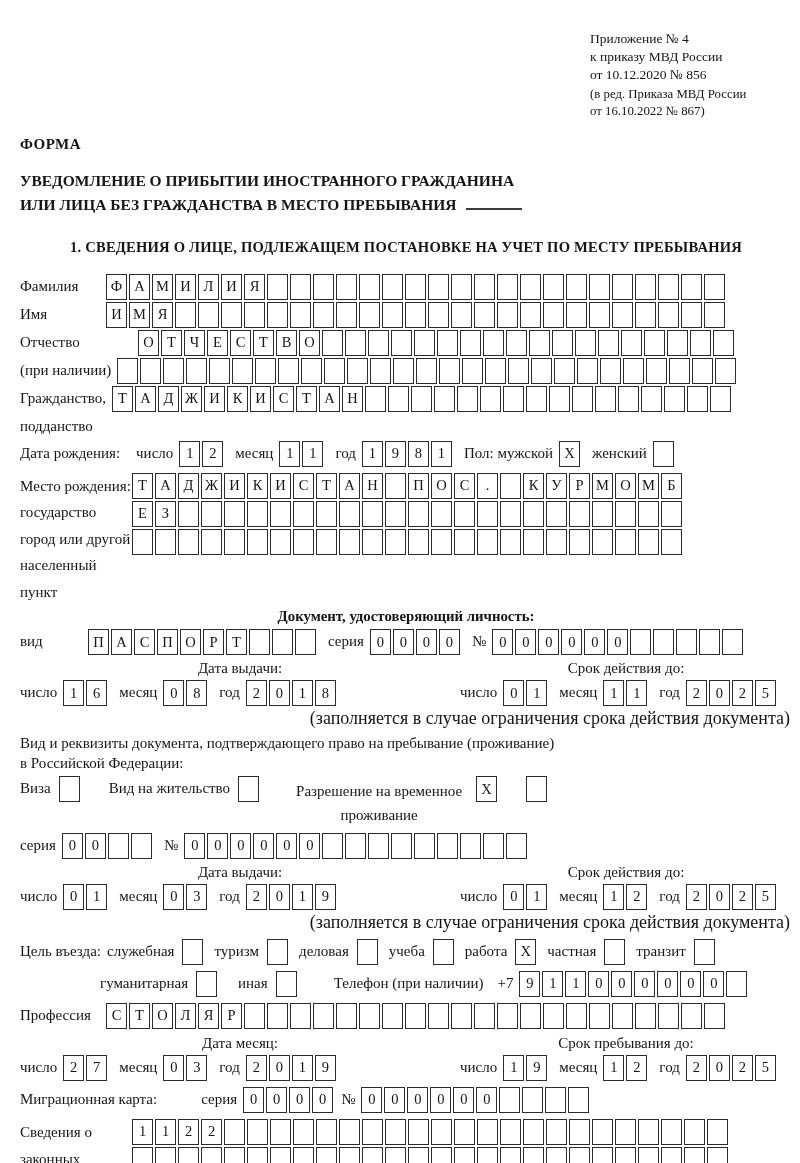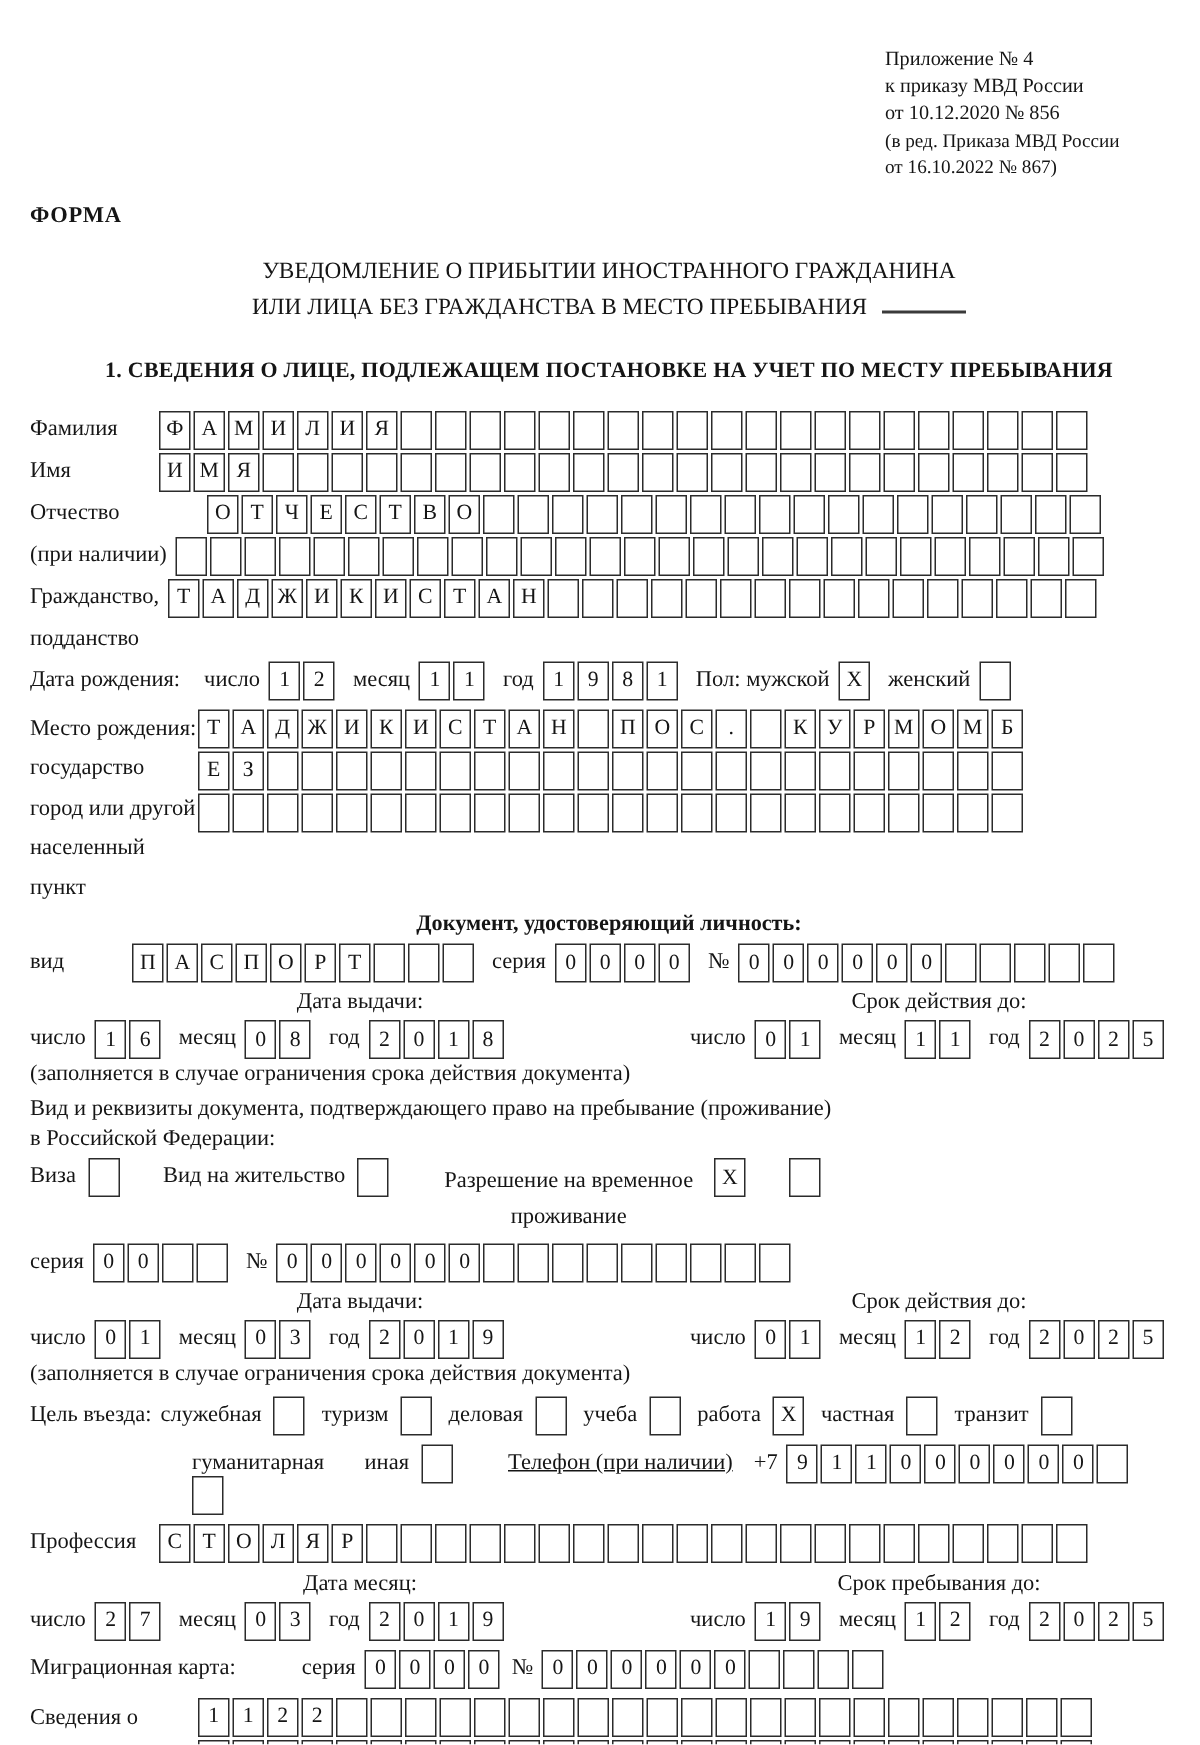--- a/index.html
+++ b/index.html
@@ -4,50 +4,50 @@
 <style>
   html,body{margin:0;padding:0;background:#fff;}
   .page{
     position:relative;width:800px;height:1163px;box-sizing:border-box;
     padding:30px 8px 0 20px;background:#fff;color:#151515;
     font-family:"Liberation Serif","DejaVu Serif",serif;overflow:hidden;
   }
   .corner{margin-left:570px;font-size:13.5px;line-height:1.32;}
   .corner .sub{font-size:12.8px;margin-top:3px;line-height:1.3;}
   .forma{font-weight:bold;font-size:15px;text-align:left;margin:16px 28px 0 0;letter-spacing:.5px;}
-  .title{text-align:center;font-weight:normal;font-size:15.5px;line-height:1.55;margin-top:16px;}
+  .title{font-weight:bold;font-size:15.5px;line-height:1.55;margin-top:16px;}
   .blank-line{display:inline-block;width:56px;border-bottom:2.4px solid #3a3a3a;margin-left:10px;}
   .sec-title{text-align:center;font-weight:bold;font-size:14.6px;margin:22px 0 18px;letter-spacing:.2px;}
   .row{display:flex;align-items:flex-start;margin-bottom:2px;}
   .lbl{font-size:15px;padding-top:4px;flex:0 0 auto;white-space:nowrap;padding-right:6px;}
   .w80{width:80px;} .w112{width:112px;}
   .lbl-col{font-size:15px;line-height:1.77;flex:0 0 auto;width:112px;}
   .cells{display:flex;flex:0 0 auto;}
   .cell{
     box-sizing:border-box;width:21px;height:26px;border:1.6px solid #2b2b2b;
     margin-right:2px;display:inline-flex;align-items:center;justify-content:center;
     font-size:14.5px;background:#fff;flex:0 0 auto;
   }
   .cell-rows .cells{margin-bottom:2px;}
   .dlbl{font-size:15px;padding:4px 6px 0 10px;white-space:nowrap;}
   .dlbl.first{padding-left:0;}
   .heading-center{text-align:center;font-weight:bold;font-size:14.8px;margin:3px 0 4px;}
   .two-col{display:flex;margin-top:5px;}
   .col-l{width:57%;} .col-r{width:43%;}
   .date-title{text-align:center;font-size:15px;margin-bottom:3px;}
   .date-line{display:flex;align-items:flex-start;}
-  .note{text-align:left;font-size:15px;margin:2px 2px 6px 0;}
+  .note{text-align:right;font-size:18px;margin:2px 2px 6px 0;}
   .plain{font-size:15px;margin:3px 0;}
   .opts{display:flex;align-items:flex-start;margin:4px 0 6px;}
   .opt{display:inline-flex;align-items:flex-start;margin-right:13px;}
   .olbl{font-size:15px;padding:4px 8px 0 0;white-space:nowrap;}
   .olbl.wrap{width:178px;text-align:center;white-space:normal;line-height:1.55;}
   .purpose .opt{margin-right:9px;}
-  .indent72{margin-left:108px;flex-direction:column;}
-  .phone-label{font-size:15px;padding:4px 14px 0 26px;white-space:nowrap;text-decoration:underline;}
+  .indent72{margin-left:80px;}
+  .phone-label{font-size:15px;padding:4px 14px 0 26px;white-space:nowrap;}
   .phone-prefix{font-size:15px;padding:4px 6px 0 0;}
   .mt6{margin-top:6px;}
 </style>
 </head>
 <body>
 
 <div class="page">
 
   <div class="corner">
     <div>

